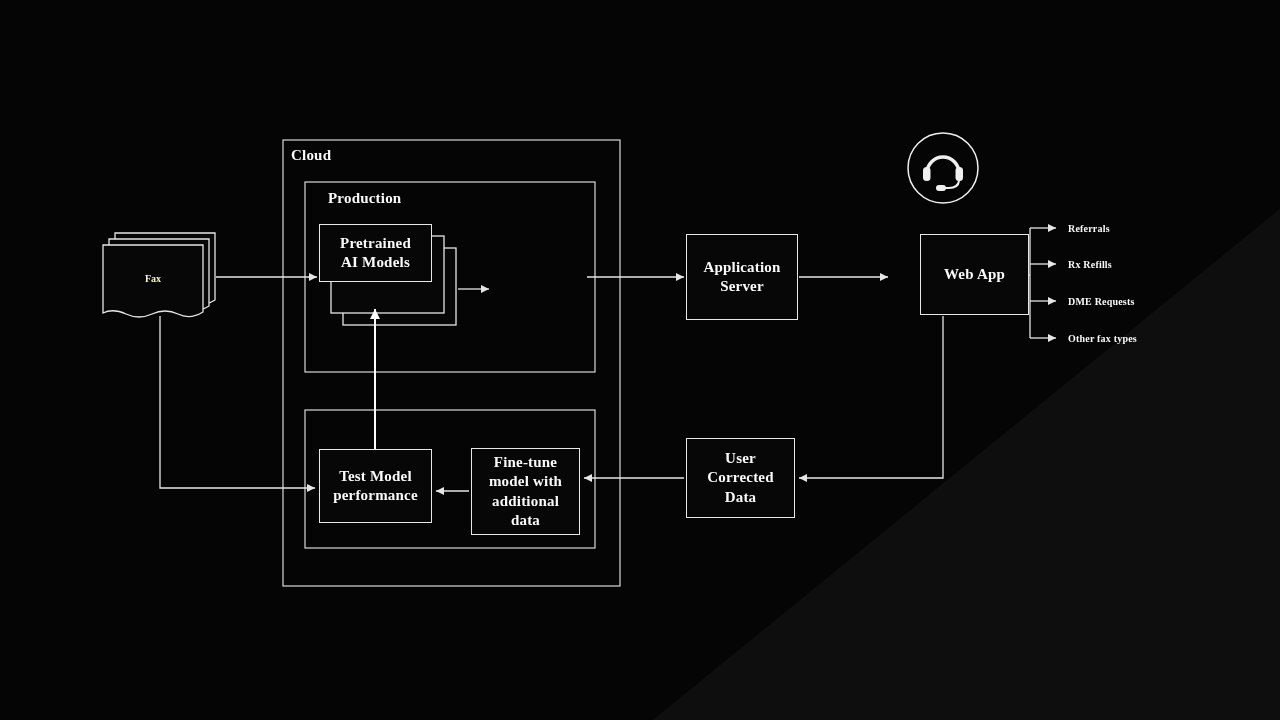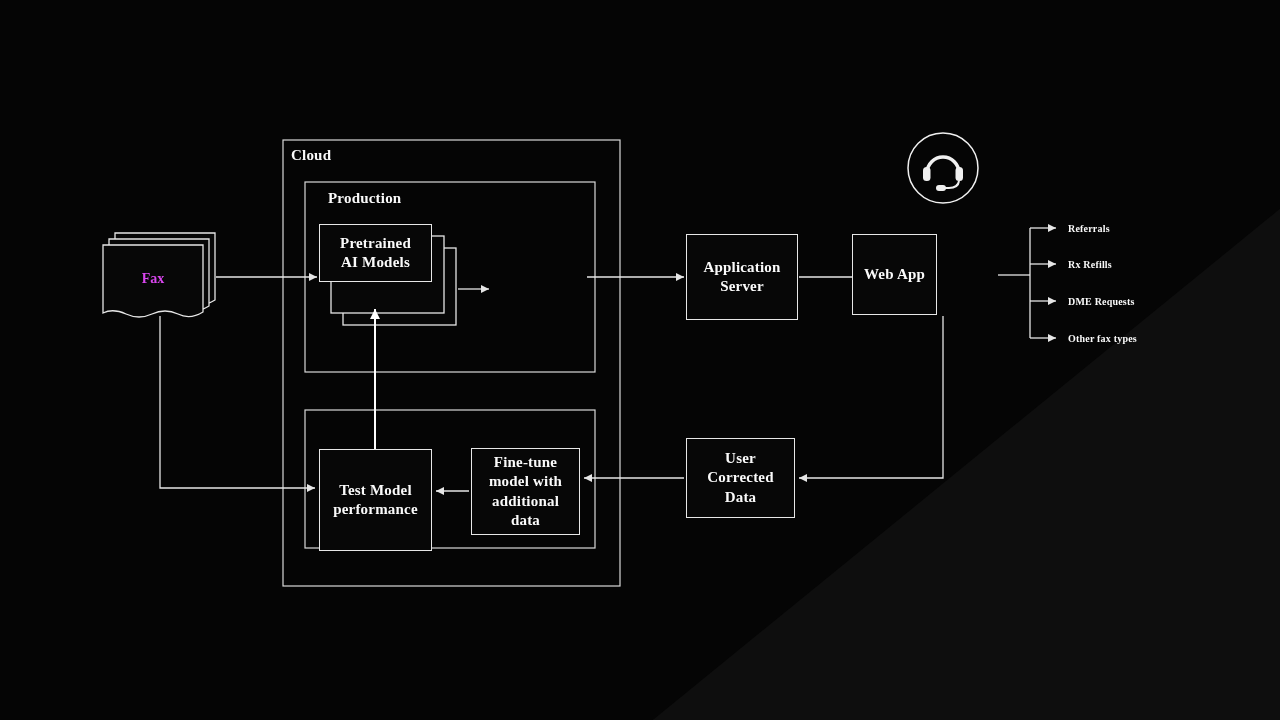--- a/index.html
+++ b/index.html
@@ -24,22 +24,22 @@
   .node{
     position:absolute;z-index:2;box-sizing:border-box;
     background:#070707;border:1px solid #e7e7e7;
     display:flex;align-items:center;justify-content:center;
     text-align:center;font-size:15px;font-weight:600;line-height:1.28;
     white-space:pre-line;letter-spacing:.2px;color:#fafafa;
   }
   .ghost-label{
     position:absolute;z-index:2;box-sizing:border-box;
     display:flex;align-items:center;justify-content:center;
-    text-align:center;font-size:14px;font-weight:600;line-height:1.28;
-    white-space:pre-line;color:#d946ef;
+    text-align:center;font-size:10px;font-weight:600;line-height:1.28;
+    white-space:pre-line;color:#fef9c3;
   }
   .frame-label{
     position:absolute;z-index:2;font-size:15px;font-weight:600;
     letter-spacing:.2px;color:#fafafa;
   }
   .out-label{
     position:absolute;z-index:2;left:1068px;height:20px;
     display:flex;align-items:center;
     font-size:10px;font-weight:600;letter-spacing:.2px;color:#fafafa;
   }
@@ -104,29 +104,29 @@
 
   <div class="frame-label" style="left:291px;top:147px">Cloud</div>
   <div class="frame-label" style="left:328px;top:190px">Production</div>
 
   <div class="ghost-label" style="left:103px;top:245px;width:100px;height:68px">Fax</div>
 
   <div class="node" style="left:319px;top:224px;width:113px;height:58px">Pretrained
 AI Models</div>
   <div class="node" style="left:686px;top:234px;width:112px;height:86px">Application
 Server</div>
-  <div class="node" style="left:852px;top:234px;width:85px;height:81px">Web App</div>
+  <div class="node" style="left:920px;top:234px;width:109px;height:81px">Web App</div>
   <div class="node" style="left:686px;top:438px;width:109px;height:80px">User
 Corrected
 Data</div>
   <div class="node" style="left:471px;top:448px;width:109px;height:87px">Fine-tune
 model with
 additional
 data</div>
-  <div class="node" style="left:319px;top:449px;width:113px;height:102px">Test Model
+  <div class="node" style="left:319px;top:449px;width:113px;height:74px">Test Model
 performance</div>
 
   <div class="out-label" style="top:218px">Referrals</div>
   <div class="out-label" style="top:254px">Rx Refills</div>
   <div class="out-label" style="top:291px">DME Requests</div>
   <div class="out-label" style="top:328px">Other fax types</div>
 
 </div>
 
 </body></html>

